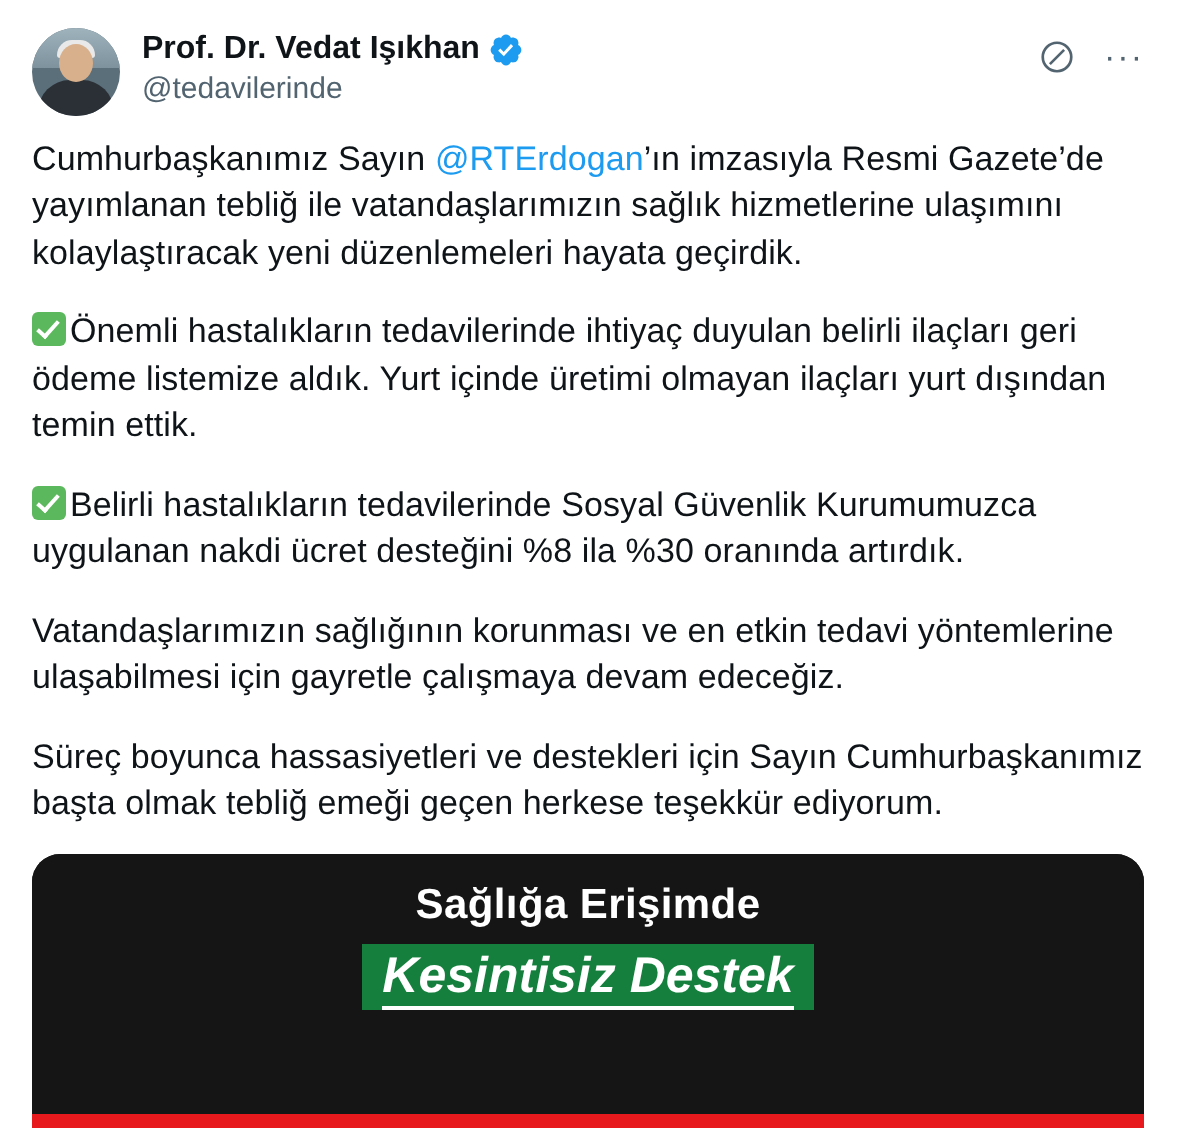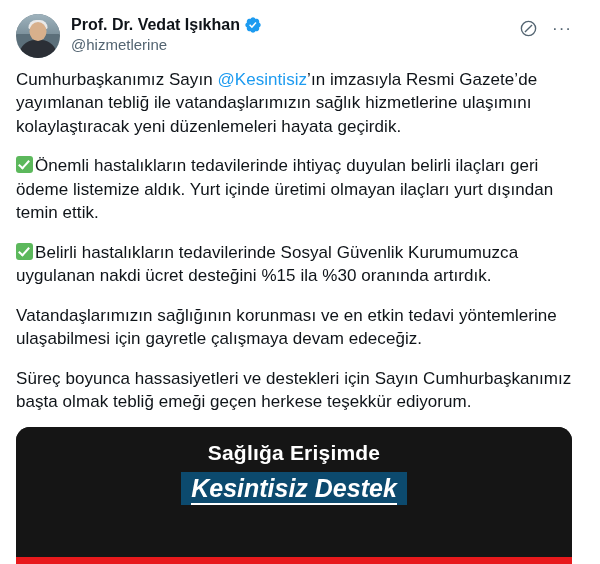--- a/index.html
+++ b/index.html
@@ -192,21 +192,21 @@
   }
   .media-line1 {
     color: #ffffff;
     font-size: 21px;
     font-weight: bold;
     letter-spacing: 0.2px;
     line-height: 1.1;
   }
   .media-line2 {
     margin-top: 7px;
-    background: #0c4a6e;
+    background: #15803d;
     color: #ffffff;
     font-size: 25px;
     font-style: italic;
     font-weight: bold;
     padding: 2px 10px 3px 10px;
     line-height: 1.12;
     position: relative;
   }
   .media-line2 .underline {
     border-bottom: 2px solid #ffffff;
@@ -242,48 +242,48 @@
       <div class="av-head"></div>
     </div>
 
     <div class="name-block">
       <div class="display-name-row">
         <span class="display-name">Prof. Dr. Vedat Işıkhan</span>
         <svg class="verified-badge" viewBox="0 0 22 22" aria-hidden="true">
           <path fill="#1d9bf0" d="M20.396 11c-.018-.646-.215-1.275-.57-1.816-.354-.54-.852-.972-1.438-1.246.223-.607.27-1.264.14-1.897-.131-.634-.437-1.218-.882-1.687-.47-.445-1.053-.75-1.687-.882-.633-.13-1.29-.083-1.897.14-.273-.587-.704-1.086-1.245-1.44S11.647 1.62 11 1.604c-.646.017-1.273.213-1.813.568s-.969.854-1.24 1.44c-.608-.223-1.267-.272-1.902-.14-.635.13-1.22.436-1.69.882-.445.47-.749 1.055-.878 1.688-.13.633-.08 1.29.144 1.896-.587.274-1.087.705-1.443 1.245-.356.54-.555 1.17-.574 1.817.02.647.218 1.276.574 1.817.356.54.856.972 1.443 1.245-.224.606-.274 1.263-.144 1.896.13.634.433 1.218.877 1.688.47.443 1.054.747 1.687.878.633.132 1.29.084 1.897-.136.274.586.705 1.084 1.246 1.439.54.354 1.17.551 1.816.569.647-.016 1.276-.213 1.817-.567s.972-.854 1.245-1.44c.604.239 1.266.296 1.903.164.636-.132 1.22-.447 1.68-.907.46-.46.776-1.044.908-1.681s.075-1.299-.165-1.903c.586-.274 1.084-.705 1.439-1.246.354-.54.551-1.17.569-1.816zM9.662 14.85l-3.429-3.428 1.293-1.302 2.072 2.072 4.4-4.794 1.347 1.246z"></path>
         </svg>
       </div>
-      <div class="handle">@hizmetlerine</div>
+      <div class="handle">@tedavilerinde</div>
     </div>
 
     <div class="header-actions">
       <div class="icon-btn">
         <svg width="19" height="19" viewBox="0 0 24 24" aria-hidden="true">
           <circle cx="12" cy="12" r="9" fill="none" stroke="#536471" stroke-width="1.7"></circle>
           <line x1="7.5" y1="16.5" x2="16.5" y2="7.5" stroke="#536471" stroke-width="1.7"></line>
         </svg>
       </div>
       <div class="icon-btn">
         <span class="more-dots">···</span>
       </div>
     </div>
   </div>
 
   <div class="tweet-body">
 
     <p class="para">
-      <span>Cumhurbaşkanımız Sayın </span><a class="mention">@Kesintisiz</a><span>’ın imzasıyla Resmi Gazete’de yayımlanan tebliğ ile vatandaşlarımızın sağlık hizmetlerine ulaşımını kolaylaştıracak yeni düzenlemeleri hayata geçirdik.</span>
+      <span>Cumhurbaşkanımız Sayın </span><a class="mention">@RTErdogan</a><span>’ın imzasıyla Resmi Gazete’de yayımlanan tebliğ ile vatandaşlarımızın sağlık hizmetlerine ulaşımını kolaylaştıracak yeni düzenlemeleri hayata geçirdik.</span>
     </p>
 
     <p class="para">
       <span class="check-emoji"></span><span>Önemli hastalıkların tedavilerinde ihtiyaç duyulan belirli ilaçları geri ödeme listemize aldık. Yurt içinde üretimi olmayan ilaçları yurt dışından temin ettik.</span>
     </p>
 
     <p class="para">
-      <span class="check-emoji"></span><span>Belirli hastalıkların tedavilerinde Sosyal Güvenlik Kurumumuzca uygulanan nakdi ücret desteğini %15 ila %30 oranında artırdık.</span>
+      <span class="check-emoji"></span><span>Belirli hastalıkların tedavilerinde Sosyal Güvenlik Kurumumuzca uygulanan nakdi ücret desteğini %8 ila %30 oranında artırdık.</span>
     </p>
 
     <p class="para">Vatandaşlarımızın sağlığının korunması ve en etkin tedavi yöntemlerine ulaşabilmesi için gayretle çalışmaya devam edeceğiz.</p>
 
     <p class="para">Süreç boyunca hassasiyetleri ve destekleri için Sayın Cumhurbaşkanımız başta olmak tebliğ emeği geçen herkese teşekkür ediyorum.</p>
   </div>
 
   <div class="tweet-media">
     <div class="media-inner">
       <div class="media-line1">Sağlığa Erişimde</div>

